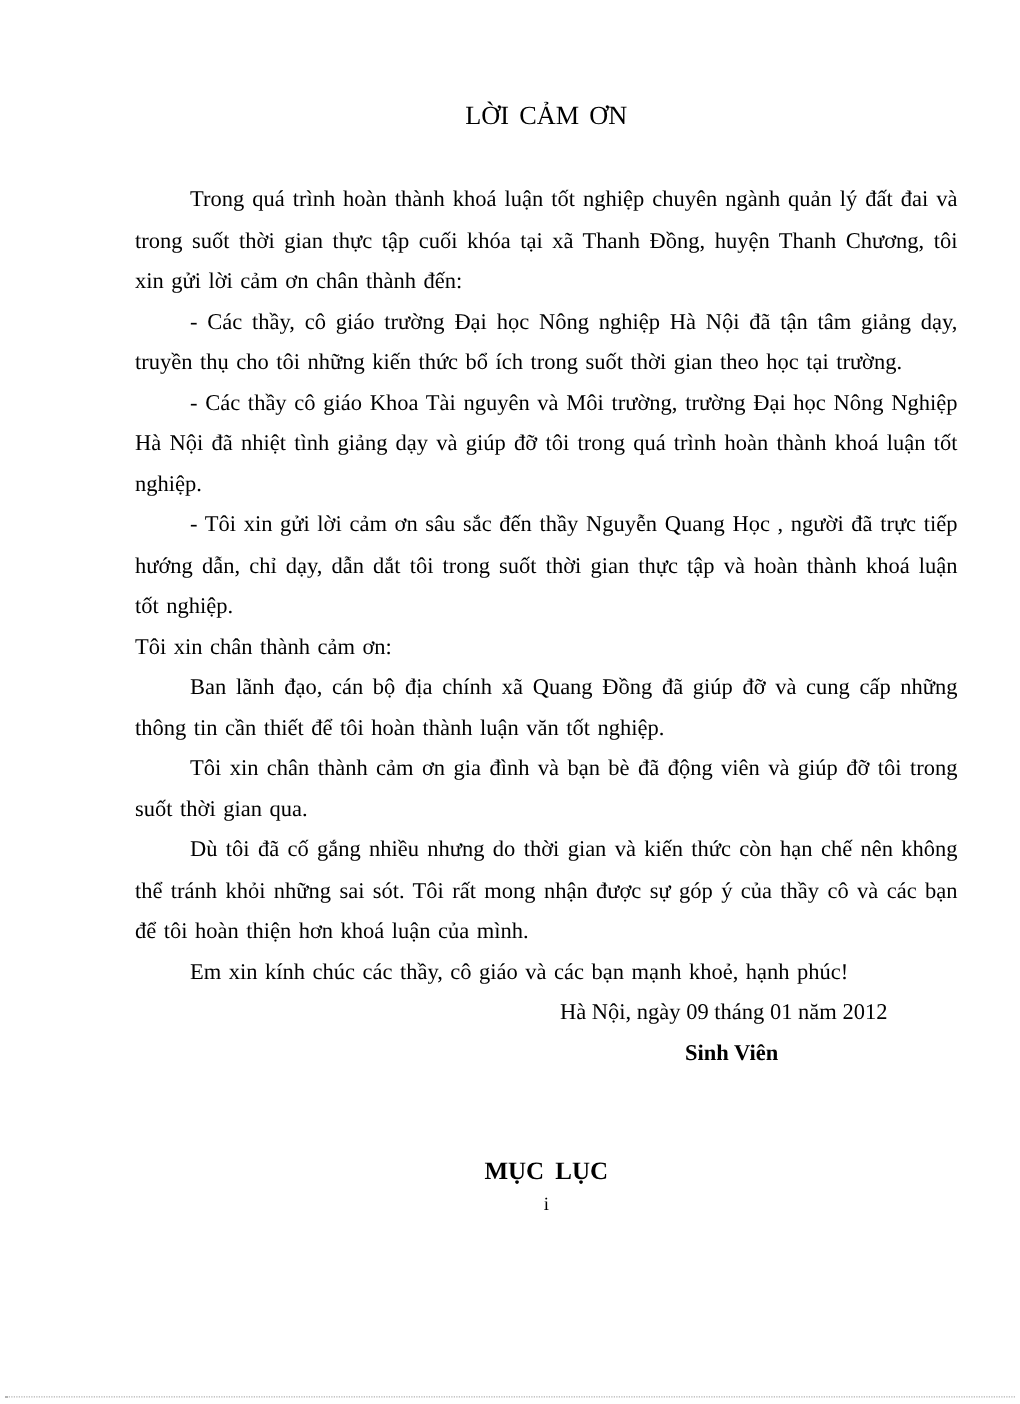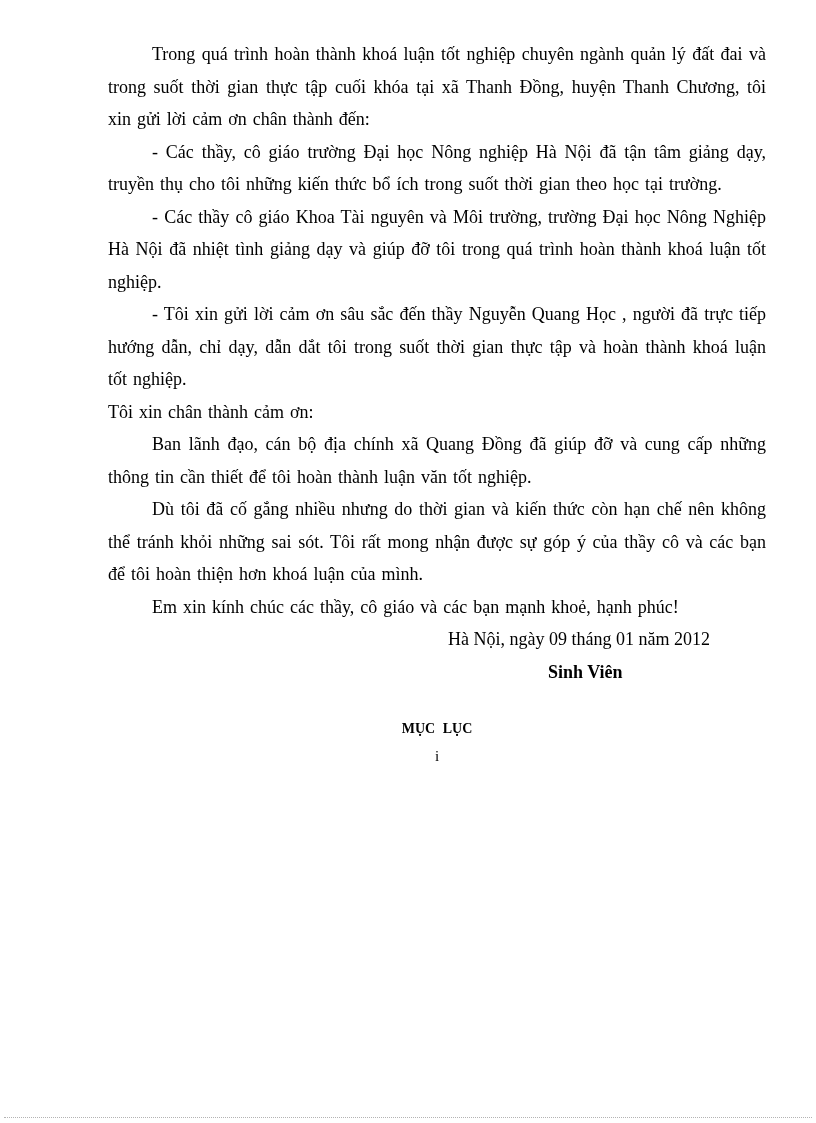--- a/index.html
+++ b/index.html
@@ -38,23 +38,23 @@
   .no-indent { text-indent: 0; }
   .bold { font-weight: normal; }
   .sig-block {
     font-size: 18px;
     line-height: 32.5px;
   }
   .sig-date { margin-left: 340px; font-family: Liberation Serif, serif; }
   .sig-role { margin-left: 440px; font-weight: bold; }
   .sig-name { margin-left: 445px; margin-top: 32px; font-weight: bold; }
   .toc-heading {
-    margin-top: 28px;
+    margin-top: 66px;
     text-align: center;
-    font-size: 14px;
+    font-size: 20px;
     line-height: 26px;
     font-weight: bold;
     word-spacing: 4px;
   }
   .page-num {
     margin-top: 3px;
     text-align: center;
     font-size: 15px;
     line-height: 22px;
   }
@@ -65,28 +65,30 @@
     top: 1117px;
     border-top: 1px dotted #b3b3b3;
     height: 0;
   }
 </style>
 </head>
 <body>
 
 <div class="content">
 
+  <div class="doc-title">LỜI CẢM ƠN</div>
 
   <div class="body-text">
     <p class="indent">Trong quá trình hoàn thành khoá luận tốt nghiệp chuyên ngành quản lý đất đai và trong suốt thời gian thực tập cuối khóa tại xã Thanh Đồng, huyện Thanh Chương, tôi xin gửi lời cảm ơn chân thành đến:</p>
     <p class="indent">- Các thầy, cô giáo trường Đại học Nông nghiệp Hà Nội đã tận tâm giảng dạy, truyền thụ cho tôi những kiến thức bổ ích trong suốt thời gian theo học tại trường.</p>
     <p class="indent">- Các thầy cô giáo Khoa Tài nguyên và Môi trường, trường Đại học Nông Nghiệp Hà Nội đã nhiệt tình giảng dạy và giúp đỡ tôi trong quá trình hoàn thành khoá luận tốt nghiệp.</p>
     <p class="indent"><span>- Tôi xin gửi lời cảm ơn sâu sắc đến thầy </span><span class="bold">Nguyễn Quang Học</span><span> , người đã trực tiếp hướng dẫn, chỉ dạy, dẫn dắt tôi trong suốt thời gian thực tập và hoàn thành khoá luận tốt nghiệp.</span></p>
     <p class="no-indent">Tôi xin chân thành cảm ơn:</p>
     <p class="indent">Ban lãnh đạo, cán bộ địa chính xã Quang Đồng đã giúp đỡ và cung cấp những thông tin cần thiết để tôi hoàn thành luận văn tốt nghiệp.</p>
+    <p class="indent">Tôi xin chân thành cảm ơn gia đình và bạn bè đã động viên và giúp đỡ tôi trong suốt thời gian qua.</p>
     <p class="indent">Dù tôi đã cố gắng nhiều nhưng do thời gian và kiến thức còn hạn chế nên không thể tránh khỏi những sai sót. Tôi rất mong nhận được sự góp ý của thầy cô và các bạn để tôi hoàn thiện hơn khoá luận của mình.</p>
     <p class="indent">Em xin kính chúc các thầy, cô giáo và các bạn mạnh khoẻ, hạnh phúc!</p>
   </div>
 
   <div class="sig-block">
     <div class="sig-date">Hà Nội, ngày 09 tháng 01 năm 2012</div>
     <div class="sig-role">Sinh Viên</div>
   </div>
 
   <div class="toc-heading">MỤC LỤC</div>

